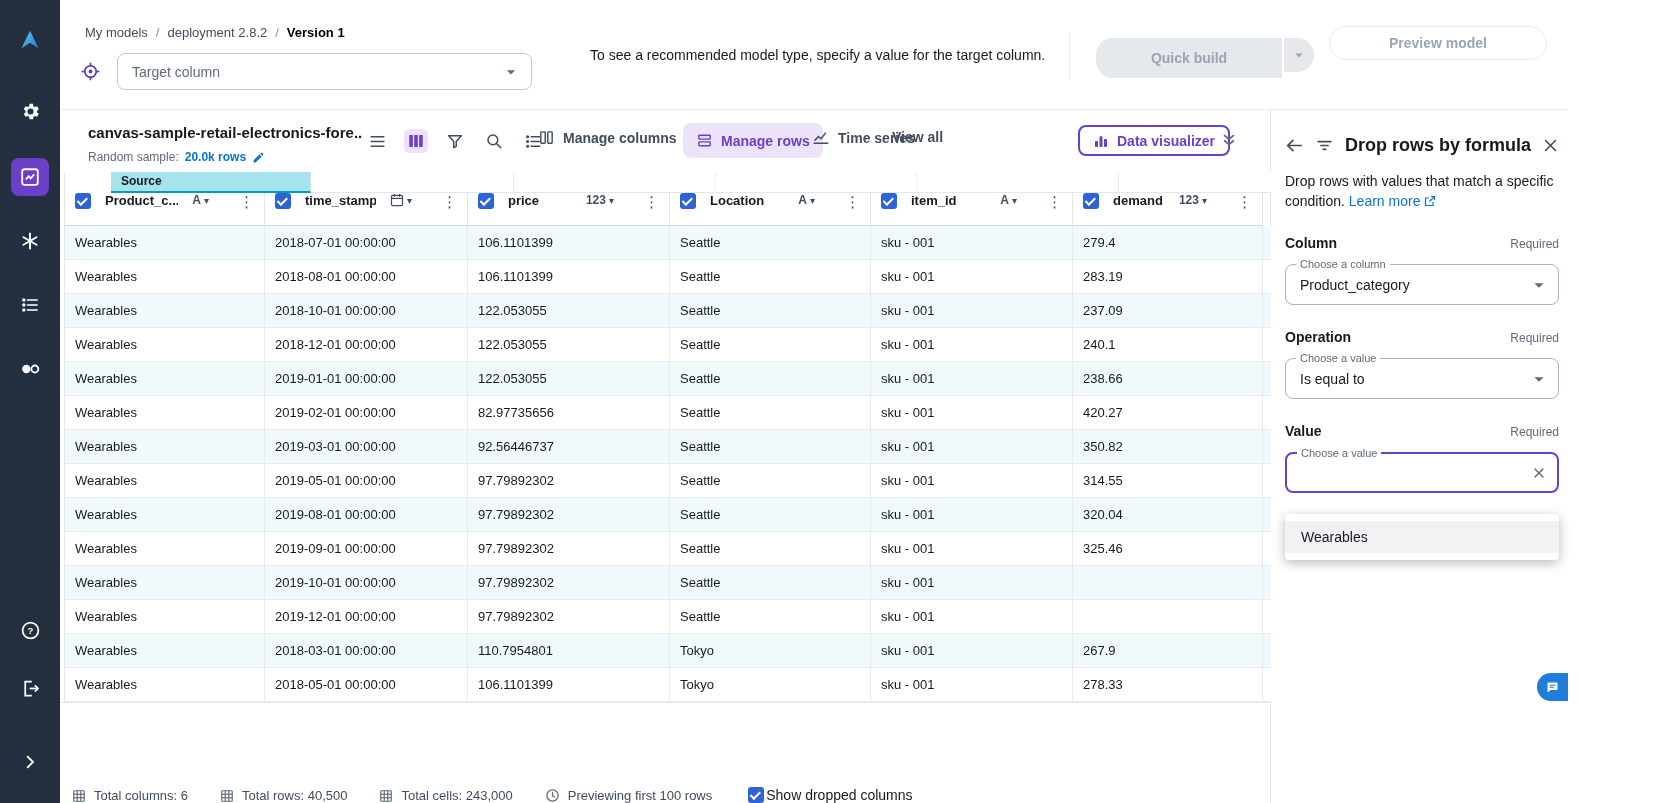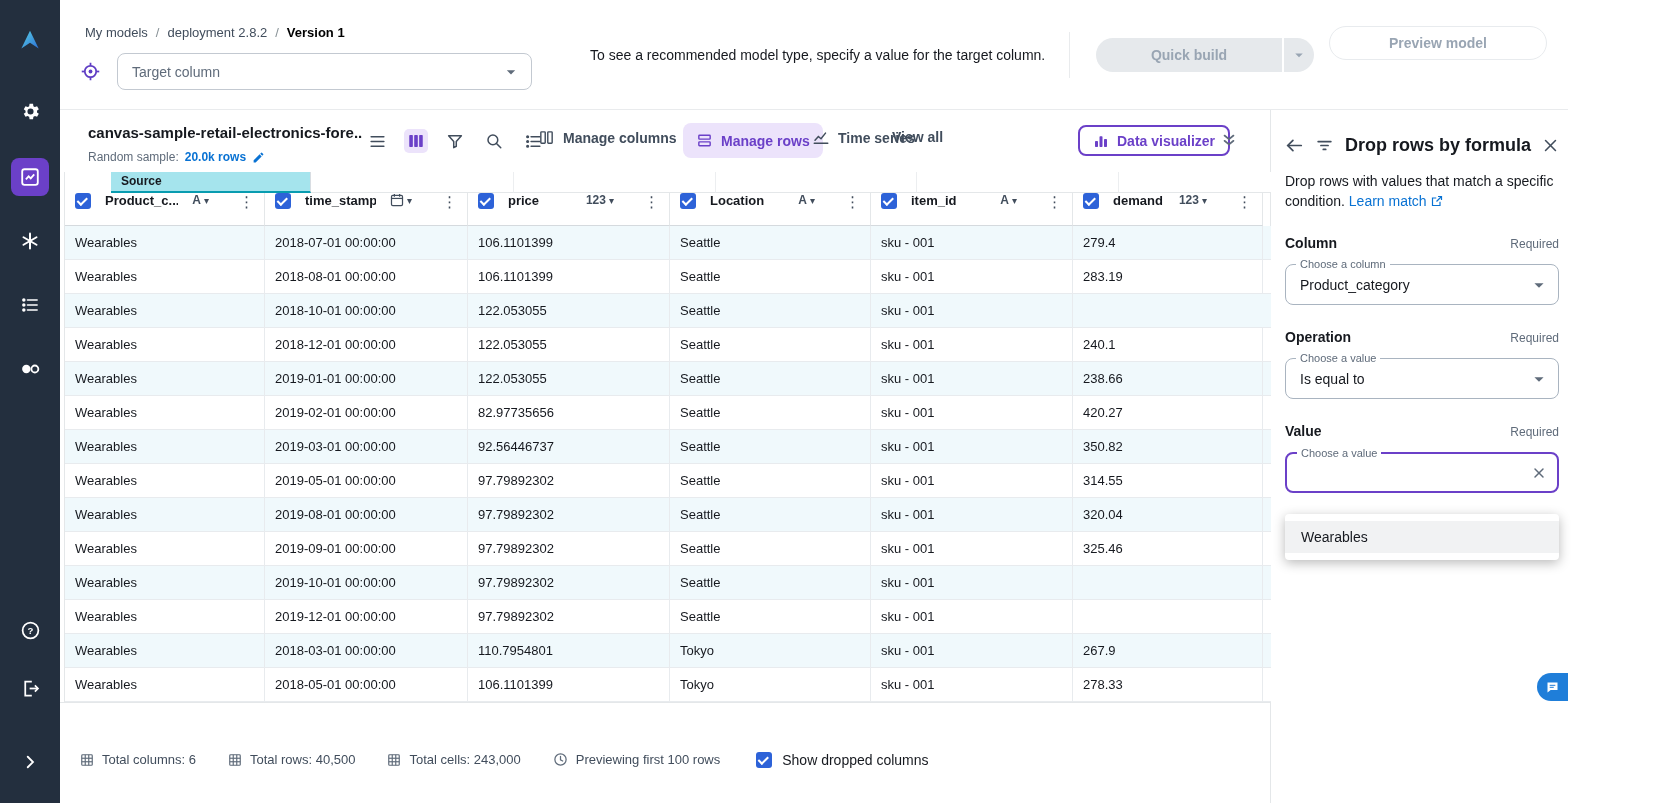--- a/index.html
+++ b/index.html
@@ -20,21 +20,21 @@
   .breadcrumb { position:absolute; left:25px; top:25px; font-size:13px; color:#414d5c; display:flex; gap:8px; align-items:center; }
   .crumb { cursor:pointer; }
   .crumb.current { font-weight:700; color:#000; cursor:default; }
   .bc-sep { color:#879196; }
   .target-row { position:absolute; left:20px; top:53px; display:flex; align-items:center; gap:16px; }
   .target-select { width:415px; height:37px; border:1px solid #c3c9d1; border-radius:8px; display:flex; align-items:center; padding:0 10px 0 14px; color:#5f6b7a; font-size:14px; cursor:pointer; background:#fff; }
   .target-select .sel-caret-inline { margin-left:auto; }
   .hint { position:absolute; left:530px; top:47px; font-size:14px; color:#16191f; }
   .vdiv { position:absolute; left:1009px; top:32px; width:1px; height:46px; background:#e9ebed; }
   .btn { font-family:inherit; font-size:14px; font-weight:700; cursor:pointer; }
-  .quick-main { position:absolute; left:1036px; top:38px; width:186px; height:34px; background:var(--disabled-bg,#e6e9ec); color:var(--disabled-text,#99a5b3); border:none; border-radius:17px 0 0 17px; }
+  .quick-main { position:absolute; left:1036px; top:38px; width:186px; height:40px; background:var(--disabled-bg,#e6e9ec); color:var(--disabled-text,#99a5b3); border:none; border-radius:17px 0 0 17px; }
   .quick-caret { position:absolute; left:1224px; top:38px; width:30px; height:34px; background:var(--disabled-bg,#e6e9ec); border:none; border-radius:0 17px 17px 0; display:flex; align-items:center; justify-content:center; cursor:pointer; }
   .preview-btn { position:absolute; left:1269px; top:26px; width:218px; height:34px; background:#fff; color:var(--disabled-text,#99a5b3); border:1px solid #e8ebee; border-radius:17px; }
 
   
   .content-row { display:flex; flex:1; min-height:0; }
   .work-area { width:1211px; border-right:1px solid #e4e7e9; display:flex; flex-direction:column; }
   .toolbar { position:relative; height:62px; flex:0 0 auto; }
   .dataset-name { position:absolute; left:28px; top:14px; font-size:15px; font-weight:700; max-width:275px; white-space:nowrap; overflow:hidden; }
   .sample-line { position:absolute; left:28px; top:40px; font-size:12px; color:#5f6b7a; display:flex; gap:6px; align-items:center; }
   .sample-link { color:var(--link-blue,#0972d3); font-weight:700; cursor:pointer; }
@@ -62,23 +62,23 @@
   .type-glyph { font-weight:700; font-size:12px; }
   .mini-caret { font-size:10px; color:#414d5c; }
   .kebab { margin-left:14px; color:#414d5c; font-size:15px; cursor:pointer; padding:0 2px; }
   .cb { width:16px; height:16px; min-width:16px; border-radius:3px; background:var(--checkbox-blue,#2d62d8); display:inline-flex; align-items:center; justify-content:center; cursor:pointer; }
   .cb::after { content:""; width:8px; height:4px; border-left:2px solid #fff; border-bottom:2px solid #fff; transform:rotate(-45deg) translate(0,-1px); }
   .tr { height:34px; border-bottom:1px solid #e8ebee; background:#fff; }
   .tr.alt { background:var(--row-alt-bg,#f0f9fc); }
   .td { padding:0 10px; display:flex; align-items:center; border-right:1px solid #e8ebee; overflow:hidden; white-space:nowrap; }
 
   
-  .footer { flex:1; border-top:1px solid #e4e7e9; display:flex; align-items:center; padding:13px 0 0 20px; gap:32px; font-size:13px; color:#414d5c; }
+  .footer { flex:1; border-top:1px solid #e4e7e9; display:flex; align-items:flex-end; padding:13px 0 0 12px; gap:32px; font-size:13px; color:#414d5c; }
   .stat { display:flex; align-items:center; gap:8px; }
-  .show-dropped { display:flex; align-items:center; gap:10px; color:#16191f; font-size:14px; margin-left:4px; cursor:pointer; }
+  .show-dropped { display:flex; align-items:center; gap:2px; color:#16191f; font-size:14px; margin-left:4px; cursor:pointer; }
 
   
   .panel { flex:1; background:#fff; padding:25px 20px 0 14px; position:relative; }
   .panel-header { display:flex; align-items:center; gap:11px; }
   .panel-title { font-size:18px; font-weight:700; flex:1; white-space:nowrap; }
   .icon-btn { cursor:pointer; display:flex; align-items:center; justify-content:center; }
   .panel-desc { margin-top:15px; font-size:14px; line-height:20px; color:#16191f; }
   .learn-more { color:var(--link-blue,#0972d3); cursor:pointer; text-decoration:none; }
   .field-label-row { display:flex; justify-content:space-between; align-items:baseline; margin-top:24px; }
   .field-label { font-size:14px; font-weight:700; }
@@ -410,20 +410,21 @@
                   <div class="td">Seattle</div>
                   <div class="td">sku - 001</div>
                   <div class="td">283.19</div>
                 </div>
                 <div class="tr grid-row alt">
                   <div class="td">Wearables</div>
                   <div class="td">2018-10-01 00:00:00</div>
                   <div class="td">122.053055</div>
                   <div class="td">Seattle</div>
                   <div class="td">sku - 001</div>
+                  <div class="td">237.09</div>
                 </div>
                 <div class="tr grid-row">
                   <div class="td">Wearables</div>
                   <div class="td">2018-12-01 00:00:00</div>
                   <div class="td">122.053055</div>
                   <div class="td">Seattle</div>
                   <div class="td">sku - 001</div>
                   <div class="td">240.1</div>
                 </div>
                 <div class="tr grid-row alt">
@@ -586,21 +587,21 @@
                 <g stroke="#414d5c" stroke-width="2.2" stroke-linecap="round">
                   <line x1="5" y1="5" x2="19" y2="19"></line>
                   <line x1="19" y1="5" x2="5" y2="19"></line>
                 </g>
               </svg>
           </span>
         </div>
 
         <div class="panel-desc">
           <span>Drop rows with values that match a specific condition.</span>
-          <a class="learn-more">Learn match</a>
+          <a class="learn-more">Learn more</a>
           <svg width="12" height="12" viewBox="0 0 24 24" style="vertical-align:-1px">
               <g fill="none" stroke="#0972d3" stroke-width="2.4">
                 <path d="M14 3h7v7"></path>
                 <path d="M21 3L11 13"></path>
                 <path d="M18 13.5V21H3V6h7.5"></path>
               </g>
             </svg>
         </div>
 
         <div>

